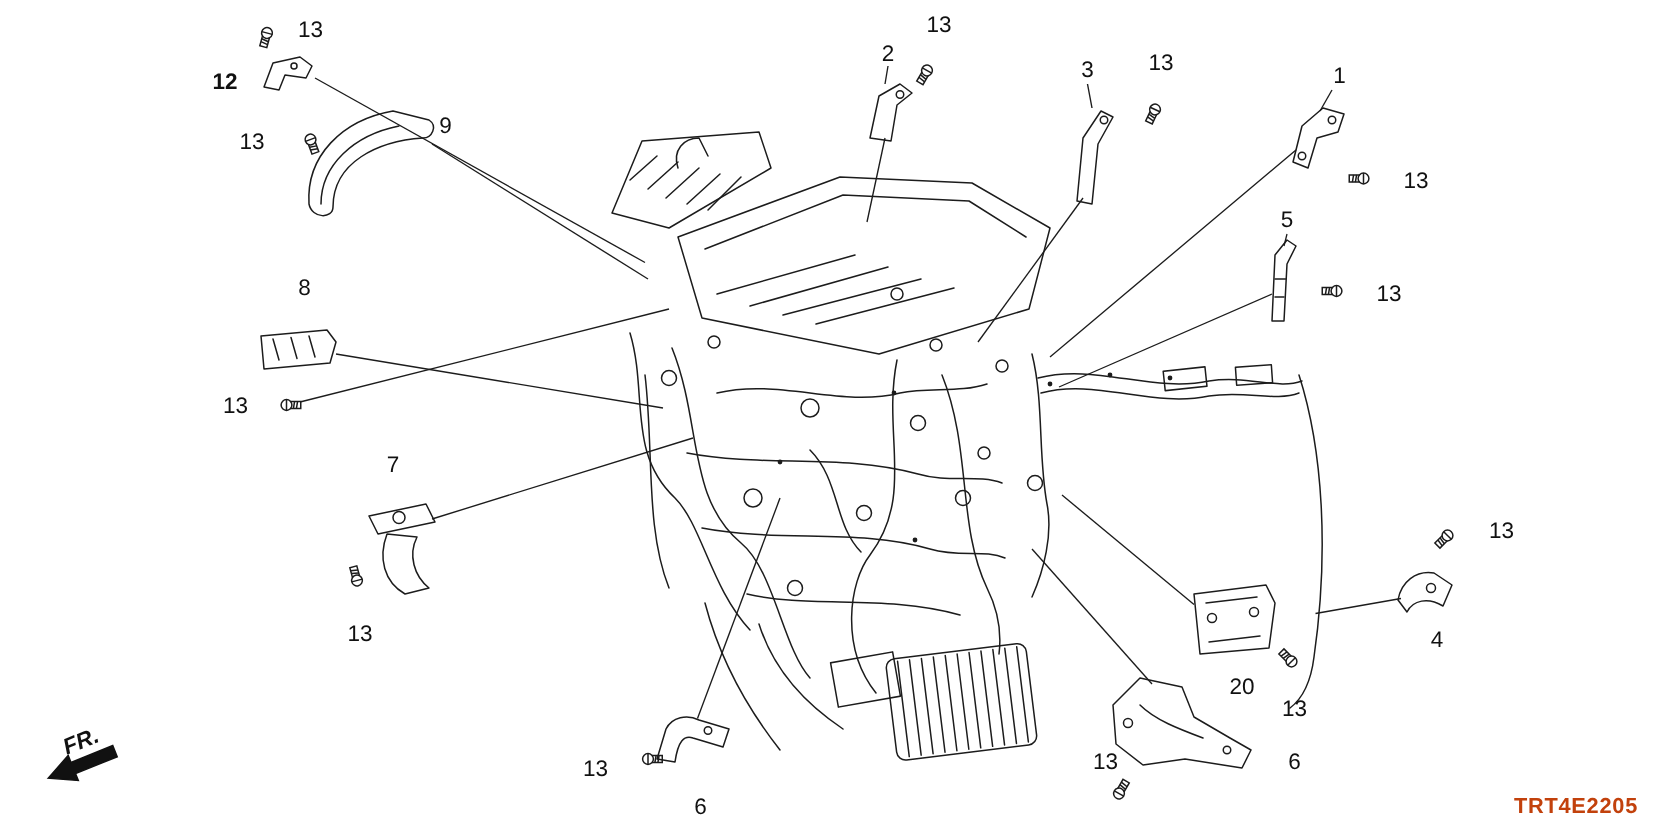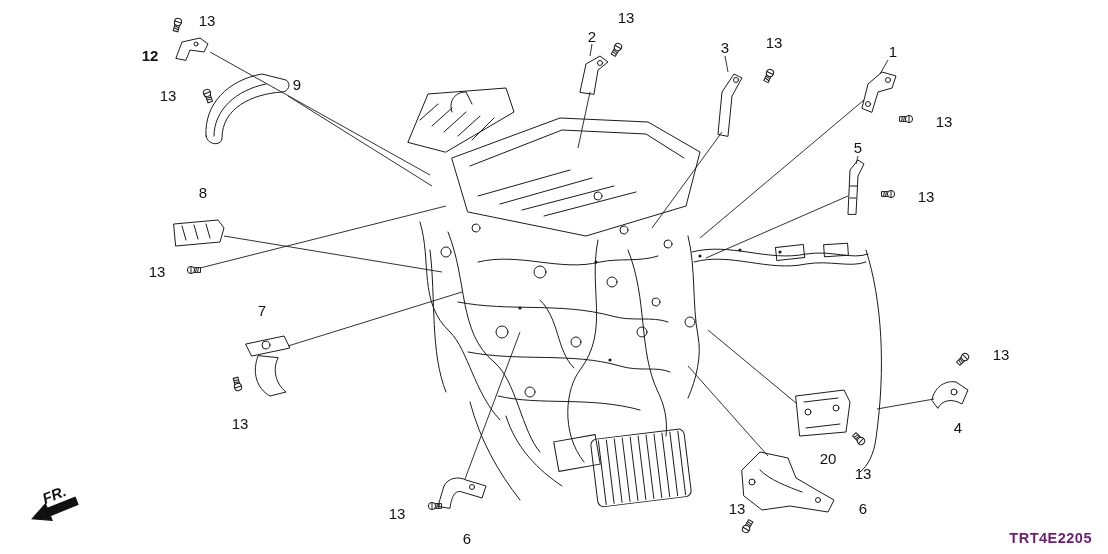--- a/index.html
+++ b/index.html
@@ -14,21 +14,21 @@
   .art .dot{fill:#1c1c1c;stroke:none;}
   .leaders line{stroke:#1c1c1c;stroke-width:0.9;}
   .screw{stroke:#1c1c1c;fill:#ffffff;}
   .fr-arrow-shape{fill:#111;stroke:#111;}
   .callout{
     position:absolute;transform:translate(-50%,-50%);
     font-size:15px;color:#111;white-space:nowrap;line-height:1;
   }
   .diagram-code{
     position:absolute;right:16px;bottom:8px;
-    font-size:14.5px;font-weight:bold;color:#701a75;letter-spacing:0.5px;
+    font-size:14.5px;font-weight:bold;color:#c2410c;letter-spacing:0.5px;
   }
   .fr-label{
     position:absolute;left:42px;top:486px;
     transform:rotate(-22deg);
     font-size:15px;font-weight:bold;font-style:italic;color:#111;
   }
 </style>
 </head>
 <body>
 

